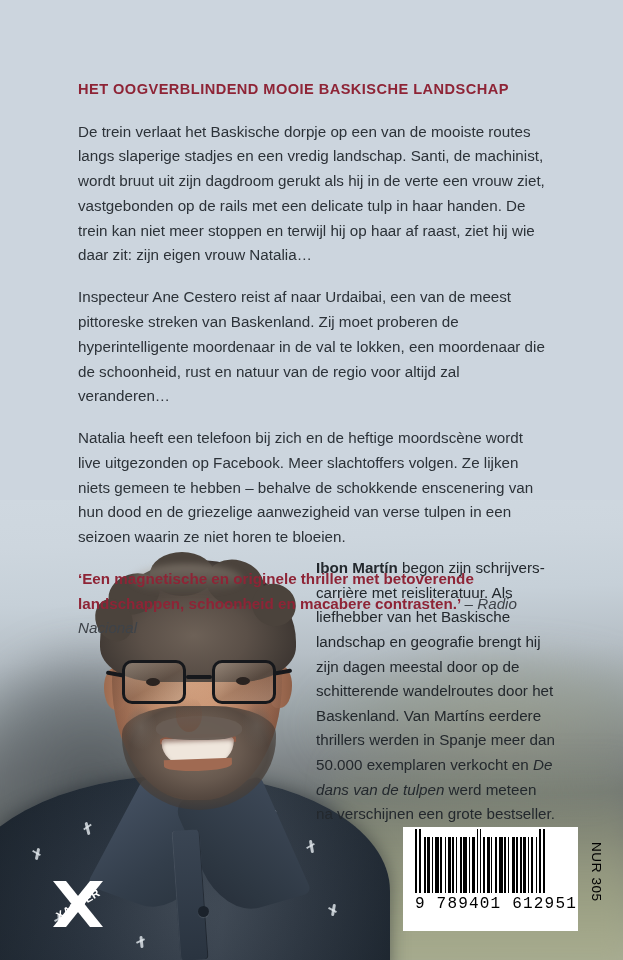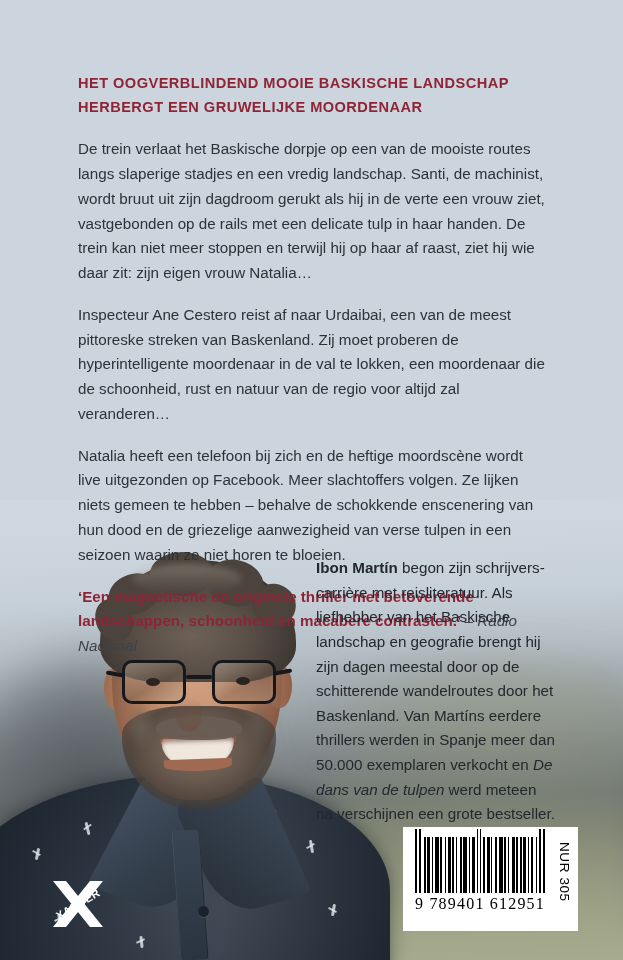--- a/index.html
+++ b/index.html
@@ -279,21 +279,21 @@
   }
   .cheek-r {
     position:absolute; left:236px; top:194px; width:42px; height:64px;
     background:radial-gradient(ellipse 22px 33px at 50% 50%, rgba(100,90,82,.75), rgba(100,90,82,0) 72%);
     border-radius:50%;
   }
 
   
   .textwrap {
     position:absolute;
-    left:78px; top:72px;
+    left:78px; top:78px;
     width:470px;
   }
   .headline {
     color:#8e2436;
     font-size:14.6px;
     font-weight:bold;
     line-height:1.62;
     letter-spacing:.45px;
     text-transform:uppercase;
     margin-bottom:18px;
@@ -351,21 +351,21 @@
     height:56px;
     display:flex;
     align-items:flex-end;
     gap:0;
   }
   .bars span { display:block; background:#000; height:100%; }
   .bars span.g { background:transparent; }
   .bars span.tall { height:64px; }
   .isbn-digits {
     margin-top:2px;
-    font-family:Liberation Serif, serif;
+    font-family:Liberation Mono, monospace;
     font-size:16px;
     letter-spacing:1.2px;
     color:#000;
     white-space:nowrap;
   }
   .nur {
     width:30px;
     display:flex; align-items:center; justify-content:center;
     font-size:13.5px; font-weight:500; color:#000;
     letter-spacing:.6px;
@@ -461,21 +461,20 @@
         <div class="bridge"></div>
         <div class="eye-l"></div>
         <div class="eye-r"></div>
       </div>
     </div>
   </div>
 
   <div class="textwrap">
     <div class="headline">
       <span>HET OOGVERBLINDEND MOOIE BASKISCHE LANDSCHAP</span>
-      <span class="l2">HERBERGT EEN GRUWELIJKE MOORDENAAR</span>
     </div>
 
     <p class="para">De trein verlaat het Baskische dorpje op een van de mooiste routes langs slaperige stadjes en een vredig landschap. Santi, de machinist, wordt bruut uit zijn dagdroom gerukt als hij in de verte een vrouw ziet, vastgebonden op de rails met een delicate tulp in haar handen. De trein kan niet meer stoppen en terwijl hij op haar af raast, ziet hij wie daar zit: zijn eigen vrouw Natalia…</p>
     <p class="para">Inspecteur Ane Cestero reist af naar Urdaibai, een van de meest pittoreske streken van Baskenland. Zij moet proberen de hyperintelligente moordenaar in de val te lokken, een moordenaar die de schoonheid, rust en natuur van de regio voor altijd zal veranderen…</p>
     <p class="para">Natalia heeft een telefoon bij zich en de heftige moordscène wordt live uitgezonden op Facebook. Meer slachtoffers volgen. Ze lijken niets gemeen te hebben – behalve de schokkende enscenering van hun dood en de griezelige aanwezigheid van verse tulpen in een seizoen waarin ze niet horen te bloeien.</p>
 
     <p class="quote">
       <span>‘Een magnetische en originele thriller met betoverende landschappen, schoonheid en macabere contrasten.’</span>
       <span class="src">– Radio Nacional</span>
     </p>

